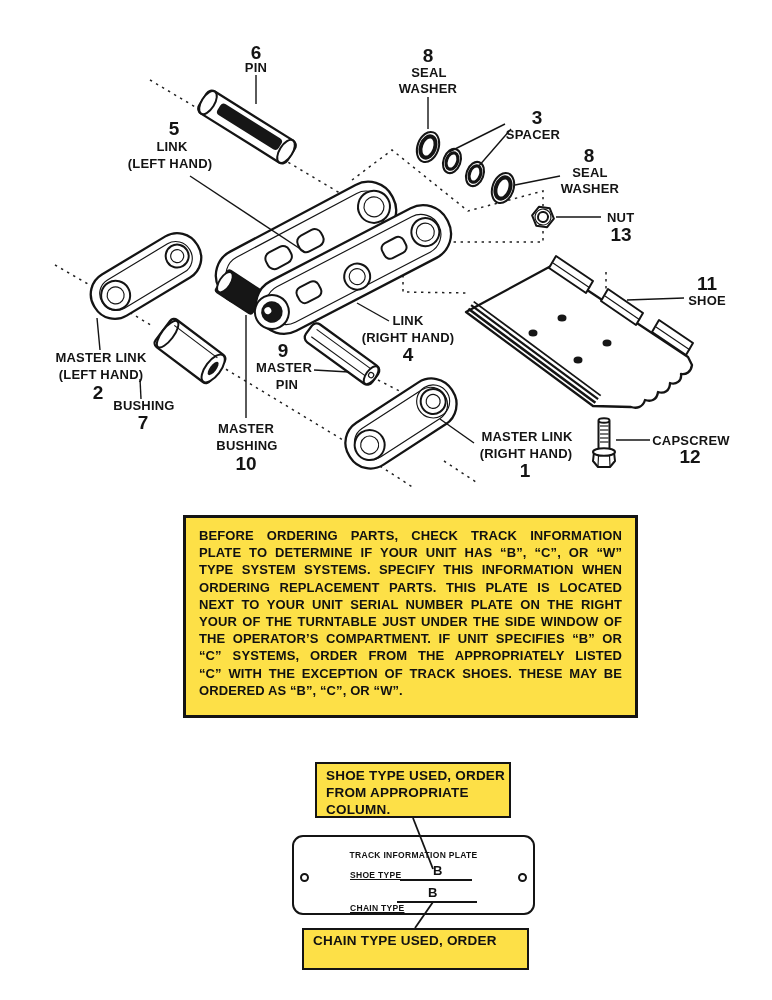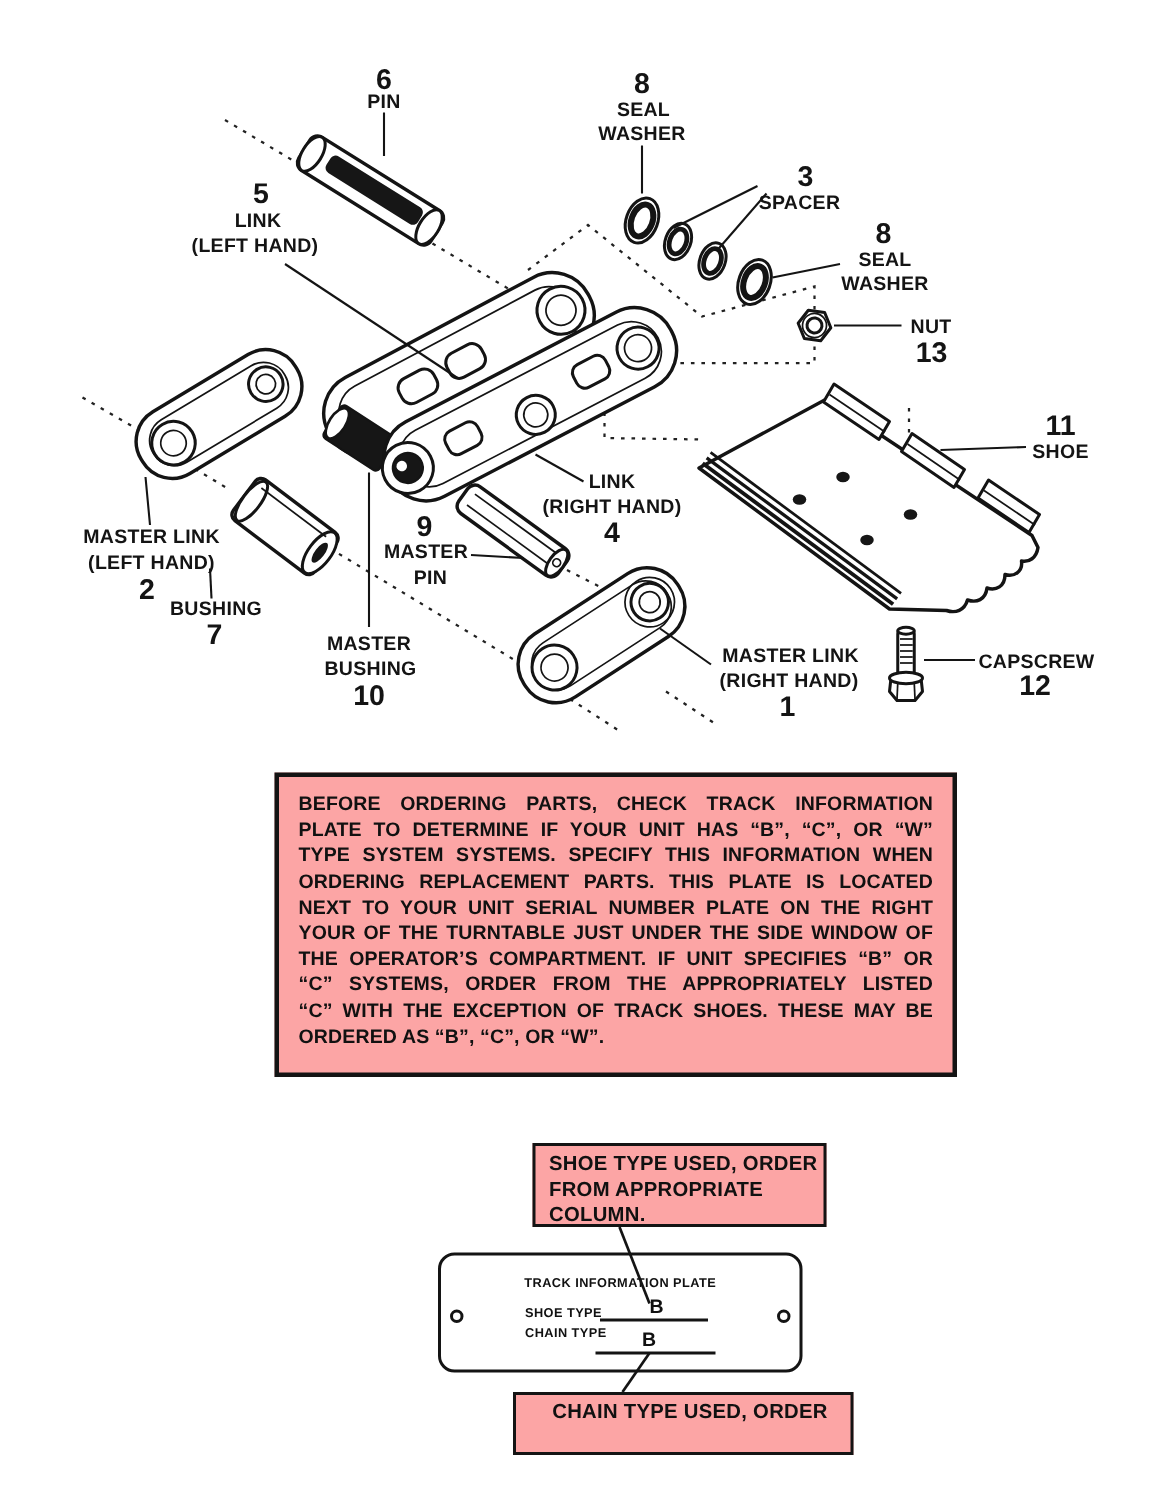--- a/index.html
+++ b/index.html
@@ -8,33 +8,33 @@
   svg text{text-anchor:middle;}
   .lbl{font:bold 13px "Liberation Sans",sans-serif;fill:#141414;letter-spacing:.2px;}
   .num{font:bold 19px "Liberation Sans",sans-serif;fill:#141414;}
   .part{fill:#fff;stroke:#141414;stroke-width:2.3;stroke-linejoin:round;}
   .part2{fill:#fff;stroke:#141414;stroke-width:2;stroke-linejoin:round;}
   .thin{fill:none;stroke:#141414;stroke-width:1.15;}
   .dark{fill:#161616;stroke:#141414;stroke-width:1.5;}
   .ldr{stroke:#141414;stroke-width:1.4;fill:none;}
   .dot{stroke:#222;stroke-width:1.5;stroke-dasharray:2.4 4.6;fill:none;}
   .hole{fill:#161616;stroke:none;}
-  .box{position:absolute;background:#fca5a5;border:3px solid #141414;box-sizing:border-box;z-index:3;}
+  .box{position:absolute;background:#fde047;border:3px solid #141414;box-sizing:border-box;z-index:3;}
   .notice{left:183px;top:515px;width:455px;height:203px;padding:9px 13px 6px 13px;}
   .notice-line{font:bold 13px/17.2px "Liberation Sans",sans-serif;letter-spacing:.1px;
                text-align:justify;text-align-last:justify;white-space:nowrap;}
   .notice-line.last{text-align-last:left;}
-  .smallbox{border-width:2.5px;font:bold 13.5px/16.8px "Liberation Sans",sans-serif;letter-spacing:.2px;margin-left:40px;}
+  .smallbox{border-width:2.5px;font:bold 13.5px/16.8px "Liberation Sans",sans-serif;letter-spacing:.2px;}
   .shoe-note{left:315px;top:762px;width:196px;height:56px;padding:4px 0 0 9px;}
-  .chain-note{left:302px;top:928px;width:227px;height:42px;padding:3px 0 0 9px;text-align:center;}
+  .chain-note{left:302px;top:928px;width:227px;height:42px;padding:3px 0 0 9px;}
   .plate{position:absolute;left:292px;top:835px;width:243px;height:80px;background:#fff;
          border:2.5px solid #141414;border-radius:11px;box-sizing:border-box;z-index:2;}
   .plate-title{position:absolute;left:0;right:0;top:13px;text-align:center;
                font:bold 8.5px "Liberation Sans",sans-serif;letter-spacing:.3px;}
-  .plate-row-label{position:absolute;font:bold 8.5px "Liberation Sans",sans-serif;letter-spacing:.3px;}
+  .plate-row-label{position:absolute;font:bold 8.5px "Liberation Sans",sans-serif;letter-spacing:.3px;text-decoration:underline;}
   .plate-value{position:absolute;font:bold 13px "Liberation Sans",sans-serif;}
   .plate-line{position:absolute;height:2px;background:#141414;}
   .plate-hole{position:absolute;width:9px;height:9px;border:2px solid #141414;border-radius:50%;
               box-sizing:border-box;top:36px;}
   .conn{position:absolute;left:0;top:0;z-index:4;pointer-events:none;}
 </style>
 </head>
 <body>
 
 <div id="page">
@@ -271,21 +271,21 @@
     <div>COLUMN.</div>
   </div>
 
   <div class="plate">
     <div class="plate-hole" style="left:6px;"></div>
     <div class="plate-hole" style="right:6px;"></div>
     <div class="plate-title">TRACK INFORMATION PLATE</div>
     <div class="plate-row-label" style="left:56px;top:33px;">SHOE TYPE</div>
     <div class="plate-value" style="left:139px;top:26px;">B</div>
     <div class="plate-line" style="left:106px;top:42px;width:72px;"></div>
-    <div class="plate-row-label" style="left:56px;top:46px;">CHAIN TYPE</div>
+    <div class="plate-row-label" style="left:56px;top:66px;">CHAIN TYPE</div>
     <div class="plate-value" style="left:134px;top:48px;">B</div>
     <div class="plate-line" style="left:103px;top:64px;width:80px;"></div>
   </div>
 
   <svg class="conn" width="772" height="1000" viewBox="0 0 772 1000">
     <line x1="413" y1="818" x2="433" y2="869" stroke="#141414" stroke-width="1.8"></line>
     <line x1="433" y1="902" x2="415" y2="928" stroke="#141414" stroke-width="1.8"></line>
   </svg>
 
   <div class="box smallbox chain-note">

